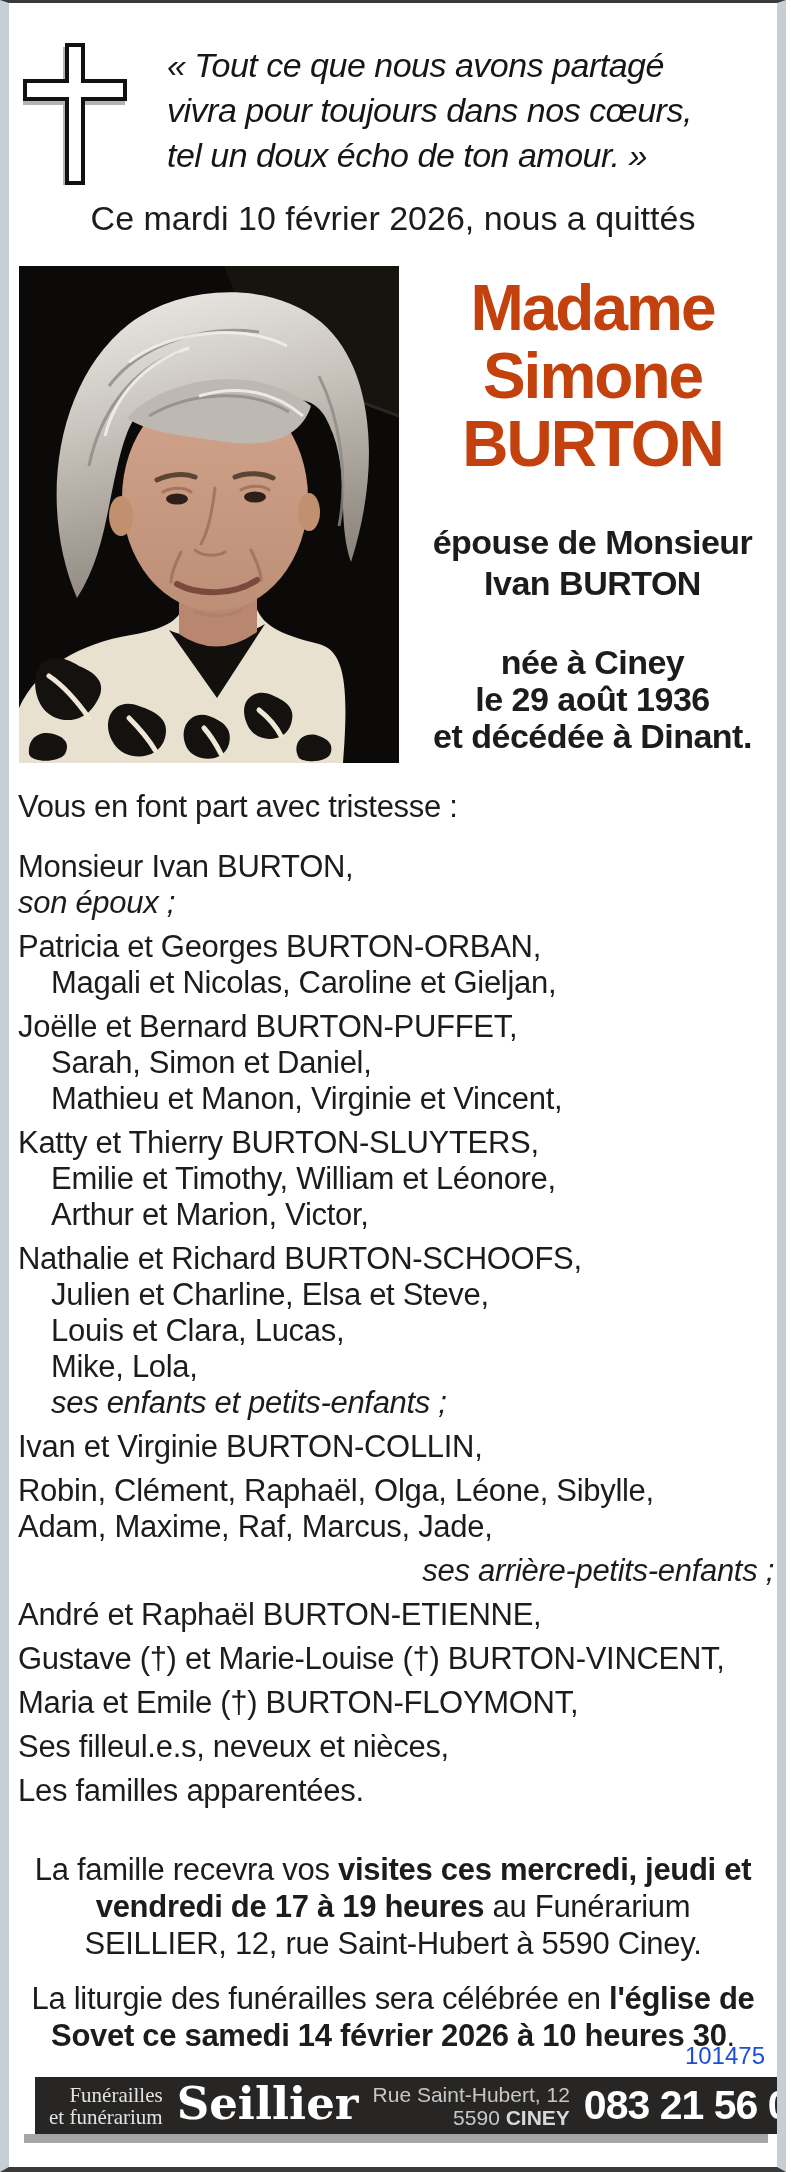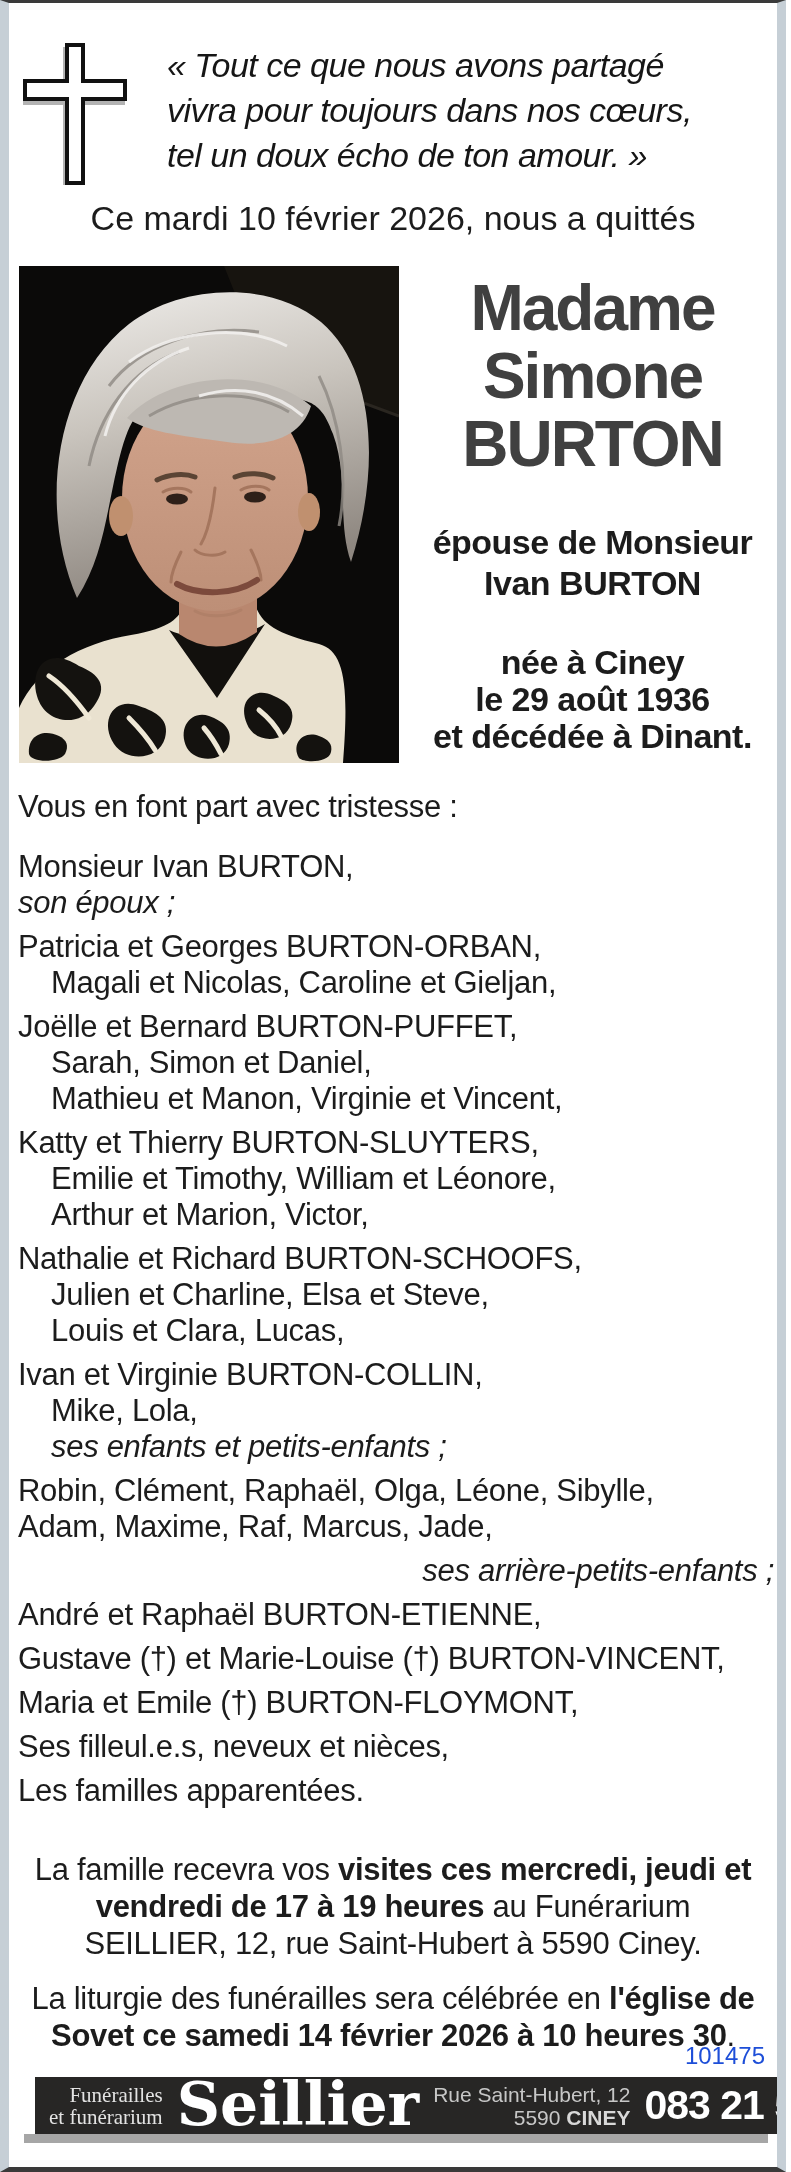--- a/index.html
+++ b/index.html
@@ -13,21 +13,21 @@
   .cross { position:absolute; left:14px; top:40px; }
   .quote {
     margin:40px 30px 0 158px; font-style:italic;
     font-size:34px; line-height:45px; letter-spacing:-0.5px; color:#161616;
   }
   .intro { margin-top:22px; text-align:center; font-size:34px; line-height:36px; }
   .photo-row { position:relative; margin-top:30px; height:497px; }
   .photo { position:absolute; left:10px; top:0; width:380px; height:497px; background:#0b0a09; }
   .photo svg { display:block; }
   .id-col { position:absolute; left:399px; right:0; top:0; bottom:0; text-align:center; }
-  .big-name { margin-top:8px; font-size:64px; font-weight:bold; line-height:68px; letter-spacing:-2px; color:#404040; }
+  .big-name { margin-top:8px; font-size:64px; font-weight:bold; line-height:68px; letter-spacing:-2px; color:#c2410c; }
   .spouse { margin-top:44px; font-size:34px; font-weight:bold; line-height:41px; letter-spacing:-0.5px; }
   .birth  { margin-top:40px; font-size:34px; font-weight:bold; line-height:37px; letter-spacing:-0.5px; }
   .announce { margin:26px 0 0 9px; font-size:31px; line-height:36px; letter-spacing:-0.3px; }
   .family { margin-top:24px; font-size:31px; line-height:36px; letter-spacing:-0.3px; }
   .family .row { margin-left:9px; margin-right:3px; }
   .grp { margin-top:8px; }
   .ind { padding-left:33px; }
   .frow { display:flex; justify-content:space-between; align-items:baseline;flex-direction:column; }
   .rel { font-style:italic; }
   .ralign { text-align:right; }
@@ -35,21 +35,21 @@
   .para.liturgy { margin-top:18px; }
   .para b { letter-spacing:-0.3px; }
   .ref { position:absolute; top:2039px; right:12px; font-size:24px; color:#1d4ed8; }
   .footer-bar {
     position:absolute; left:26px; top:2074px; width:744px; height:57px;
     background:#272625; display:flex; align-items:center; gap:14px;
     padding:0 14px; box-sizing:border-box;
   }
   .footer-under { position:absolute; left:15px; top:2131px; width:744px; height:9px; background:#a6a6a6; }
   .f-label { font-family:"Liberation Serif", serif; font-size:21px; line-height:22px; color:#e3e3e3; text-align:right; white-space:nowrap; }
-  .f-brand { font-family:"DejaVu Serif", serif; font-weight:bold; font-size:60px; color:#ffffff; white-space:nowrap; margin-top:-4px; }
+  .f-brand { font-family:"DejaVu Serif", serif; font-weight:bold; font-size:45px; color:#ffffff; white-space:nowrap; margin-top:-4px; }
   .f-addr { margin-left:auto; text-align:right; font-size:21px; line-height:23px; color:#c7c7c7; white-space:nowrap; }
   .f-addr .city { font-weight:bold; color:#d8d8d8; }
   .f-phone { font-size:41px; font-weight:bold; color:#ffffff; white-space:nowrap; letter-spacing:-1px; }
 </style>
 </head>
 <body>
 
 <div class="page">
 
   <div class="cross">
@@ -170,25 +170,25 @@
     <div class="row ind">Magali et Nicolas, Caroline et Gieljan,</div>
     <div class="row grp">Joëlle et Bernard BURTON-PUFFET,</div>
     <div class="row ind">Sarah, Simon et Daniel,</div>
     <div class="row ind">Mathieu et Manon, Virginie et Vincent,</div>
     <div class="row grp">Katty et Thierry BURTON-SLUYTERS,</div>
     <div class="row ind">Emilie et Timothy, William et Léonore,</div>
     <div class="row ind">Arthur et Marion, Victor,</div>
     <div class="row grp">Nathalie et Richard BURTON-SCHOOFS,</div>
     <div class="row ind">Julien et Charline, Elsa et Steve,</div>
     <div class="row ind">Louis et Clara, Lucas,</div>
-    <div class="row grp">Ivan et Virginie BURTON-COLLIN,</div>
     <div class="row ind frow">
       <span>Mike, Lola,</span>
       <span class="rel">ses enfants et petits-enfants ;</span>
     </div>
+    <div class="row grp">Ivan et Virginie BURTON-COLLIN,</div>
     <div class="row grp">Robin, Clément, Raphaël, Olga, Léone, Sibylle,</div>
     <div class="row">Adam, Maxime, Raf, Marcus, Jade,</div>
     <div class="row grp ralign rel">ses arrière-petits-enfants ;</div>
     <div class="row grp">André et Raphaël BURTON-ETIENNE,</div>
     <div class="row grp">Gustave (†) et Marie-Louise (†) BURTON-VINCENT,</div>
     <div class="row grp">Maria et Emile (†) BURTON-FLOYMONT,</div>
     <div class="row grp">Ses filleul.e.s, neveux et nièces,</div>
     <div class="row grp">Les familles apparentées.</div>
   </div>
 

